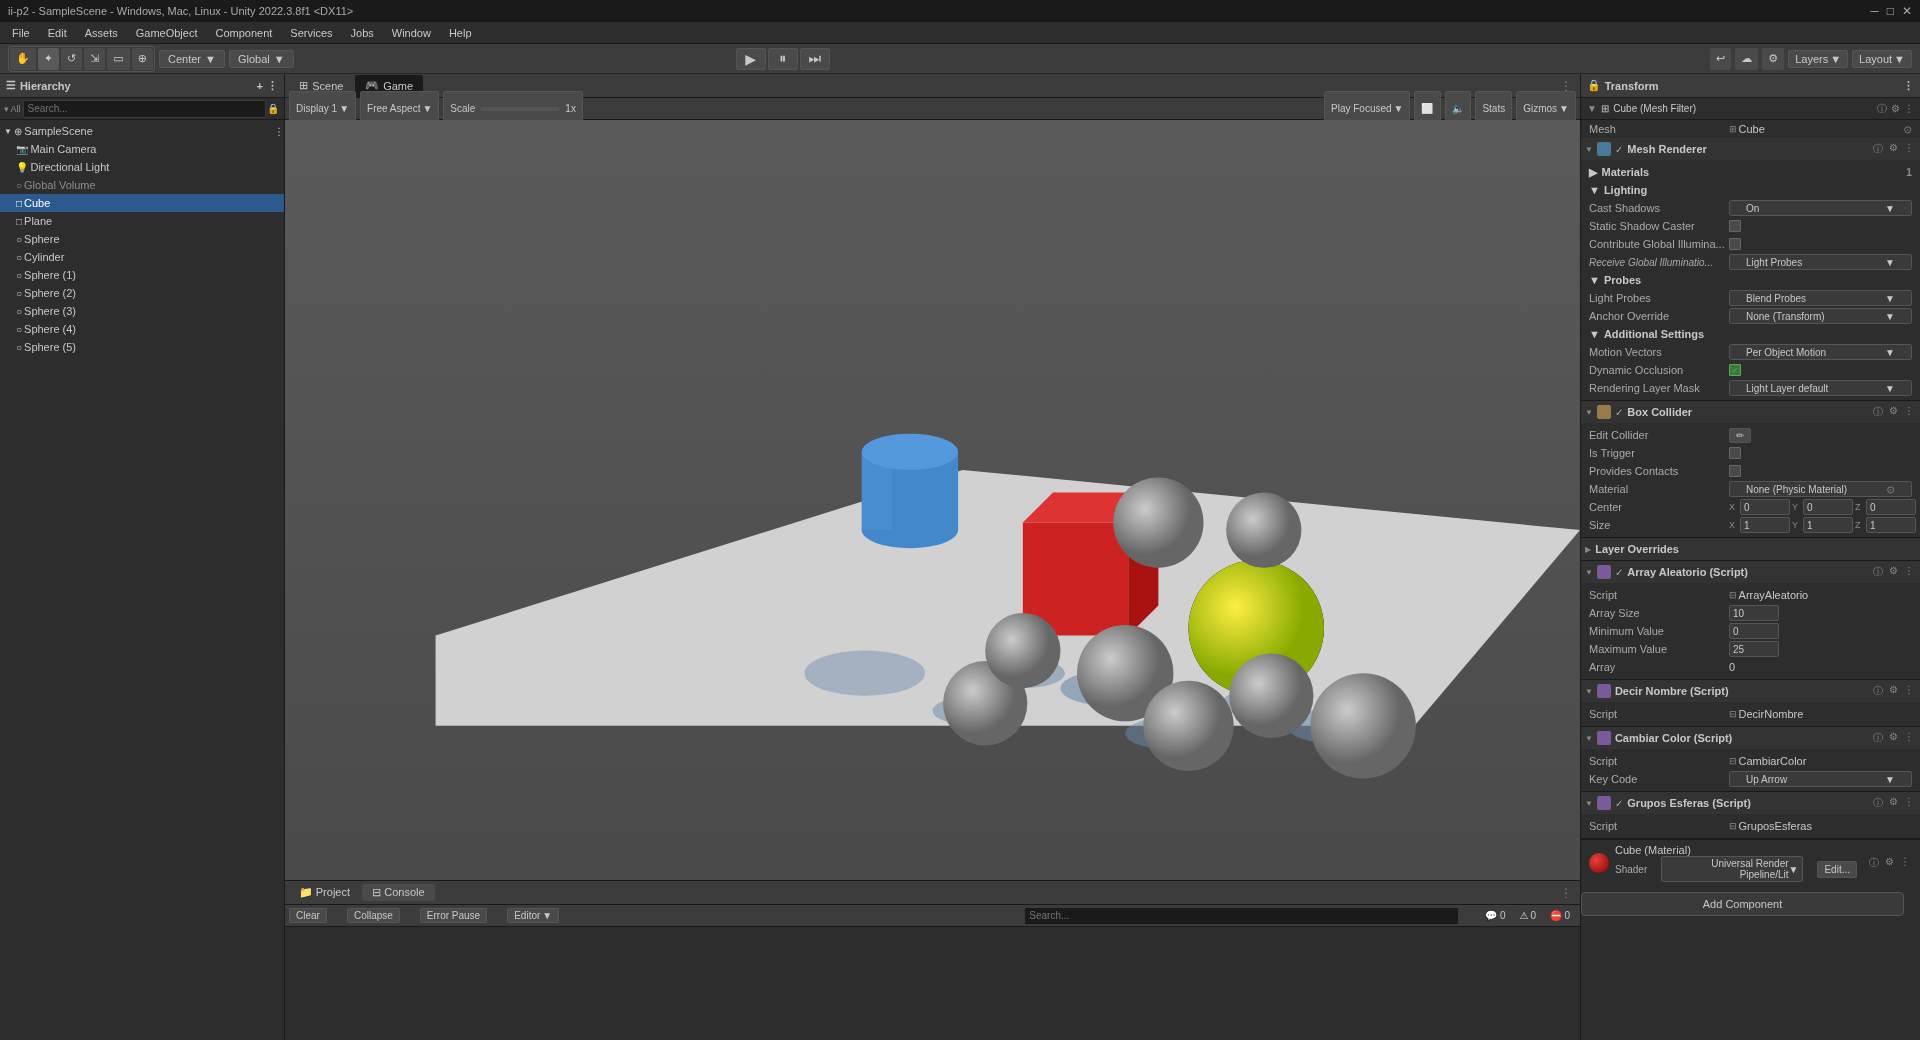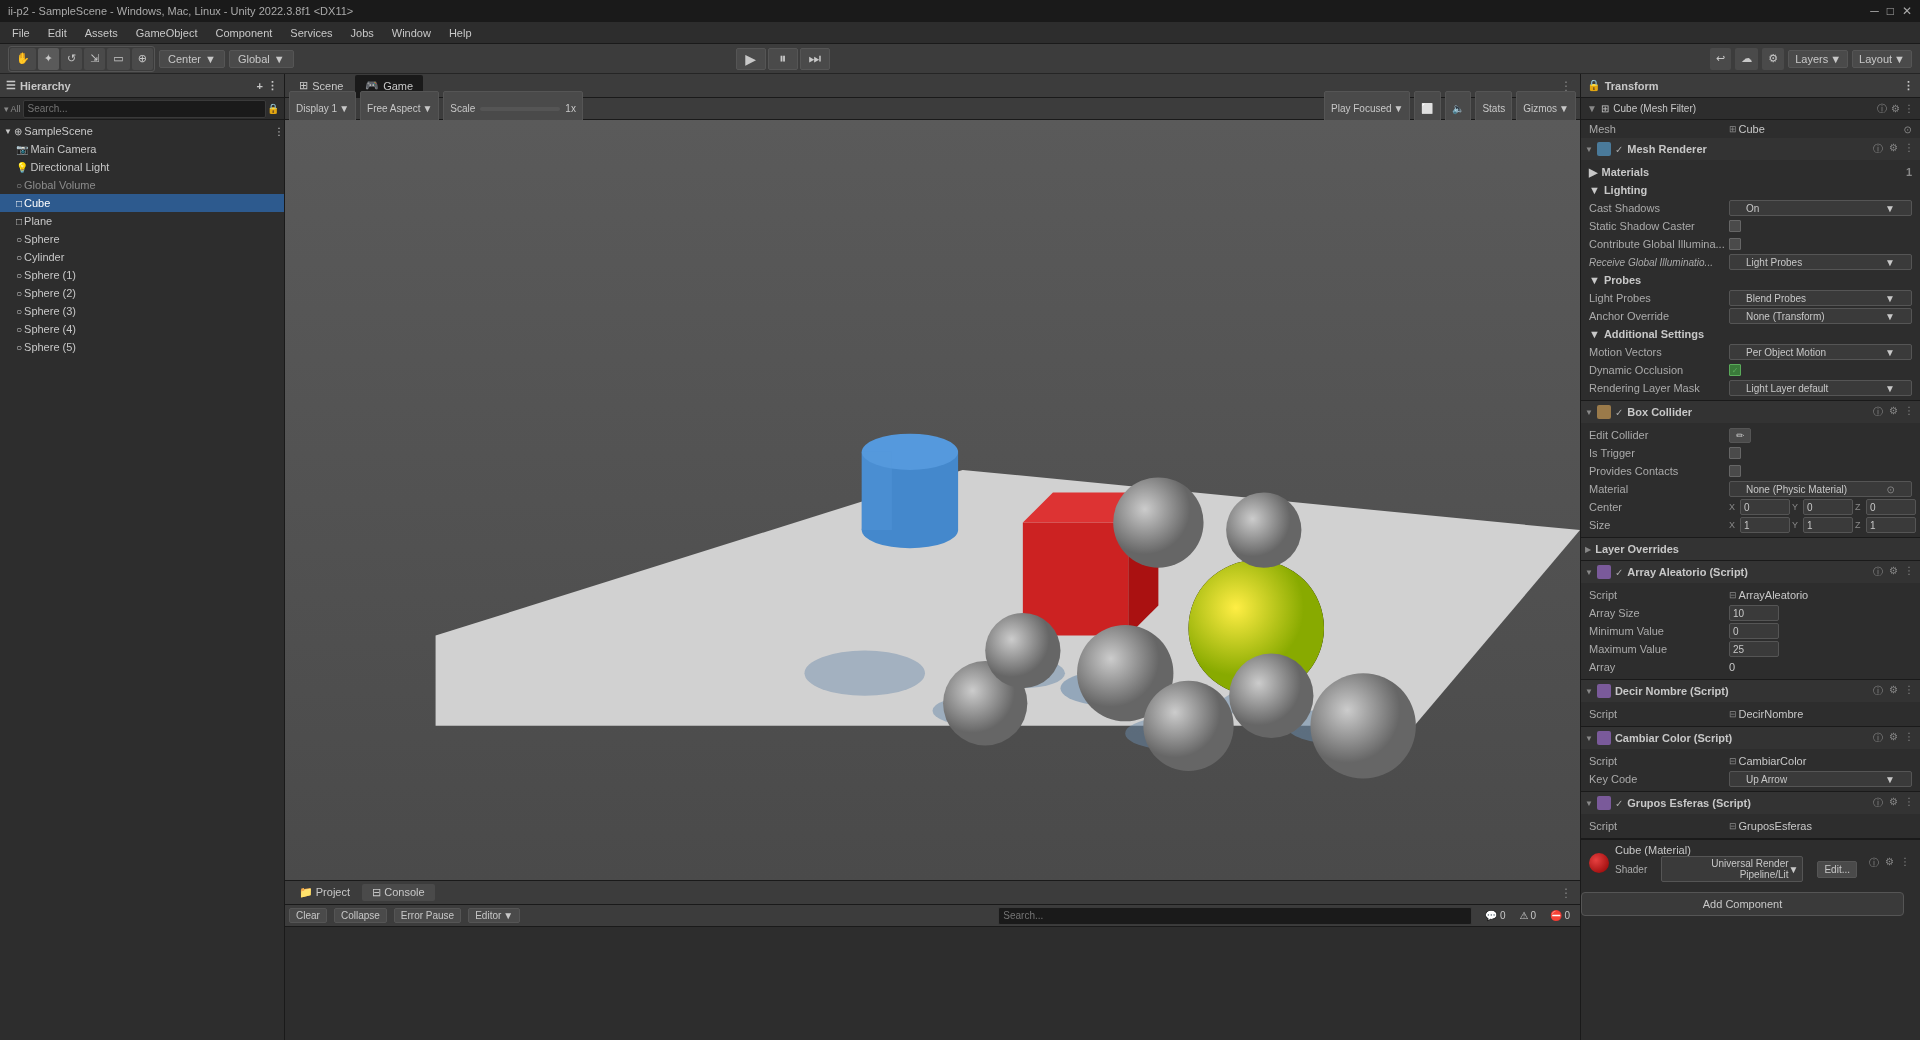--- a/index.html
+++ b/index.html
@@ -245,21 +245,21 @@
       color: #c8c8c8;
       border-radius: 2px;
     }
     .bottom-tab.active { background: #4a4a4a; }
     .console-toolbar {
       height: 22px;
       background: #3c3c3c;
       display: flex;
       align-items: center;
       padding: 0 4px;
-      gap: 7px;
+      gap: 20px;
       border-bottom: 1px solid #1a1a1a;
     }
     .console-btn {
       padding: 1px 6px;
       background: #4a4a4a;
       border: 1px solid #555;
       border-radius: 2px;
       color: #c8c8c8;
       font-size: 10px;
       cursor: pointer;

